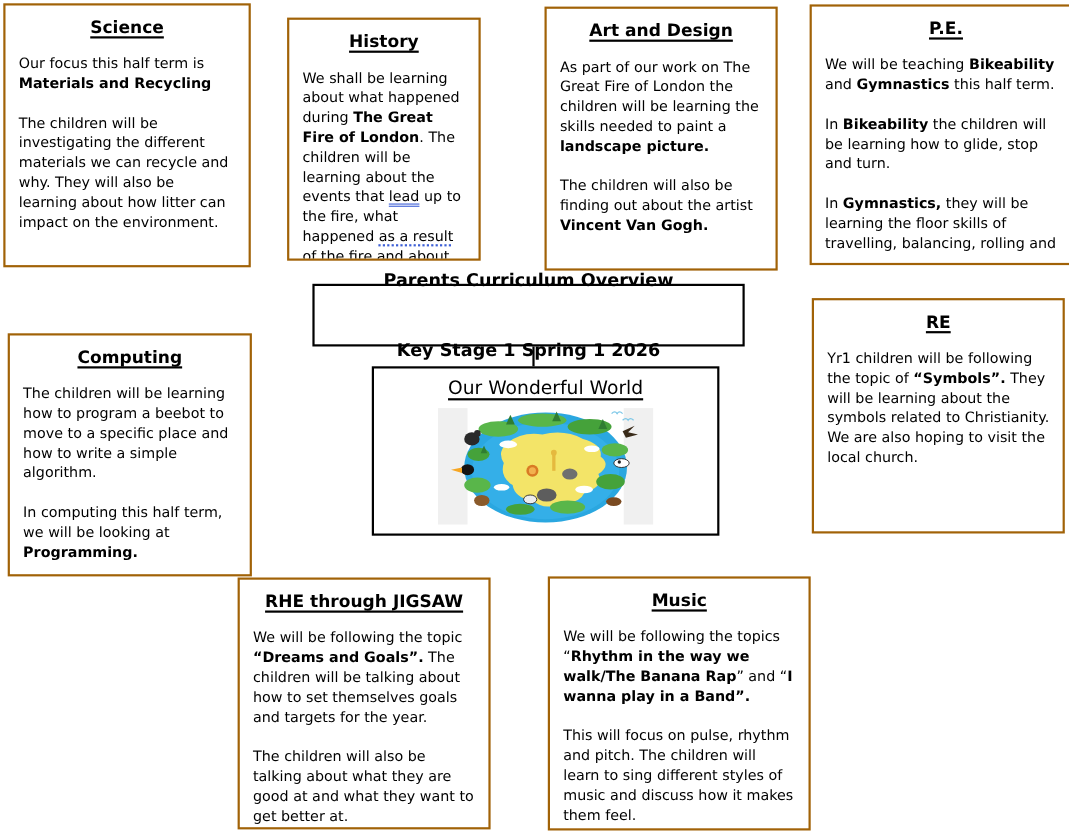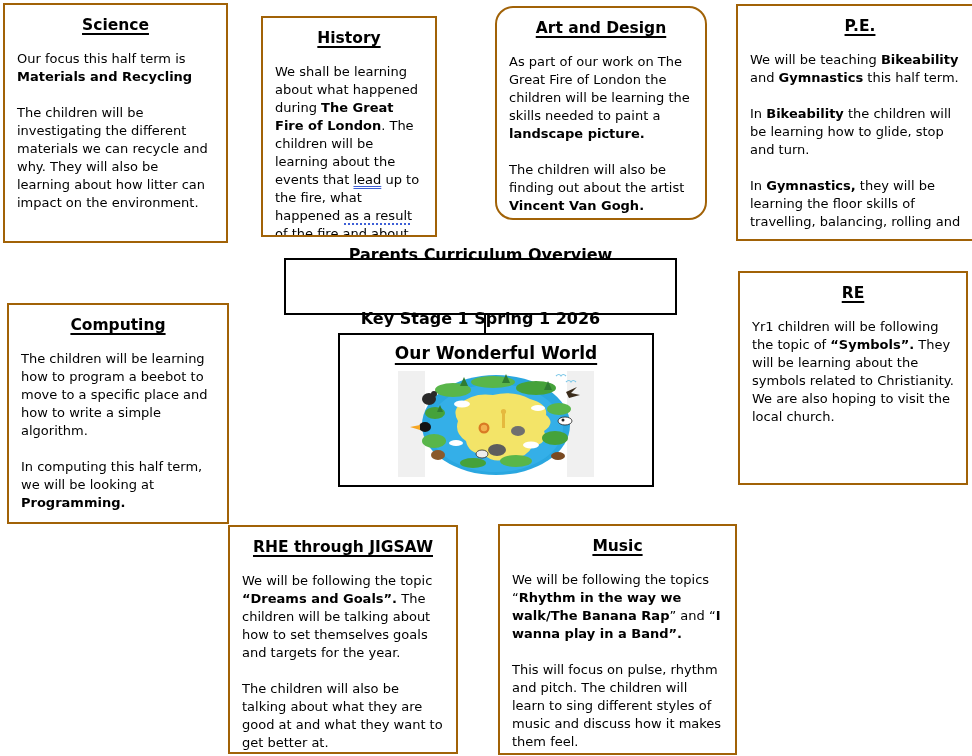--- a/index.html
+++ b/index.html
@@ -40,25 +40,25 @@
     margin-top: 16px;
   }
   .u-dotted {
     text-decoration: underline dotted #3d5fd6;
     text-decoration-thickness: 1.5px;
     text-underline-offset: 3px;
   }
   
   .box-science   { left: 3px;   top: 3px;   width: 225px; height: 240px; }
   .box-history   { left: 261px; top: 16px;   width: 176px; height: 221px; }
-  .box-art       { left: 495px; top: 6px;   width: 212px; height: 214px; border-radius: 18px; }
+  .box-art       { left: 495px; top: 6px;   width: 212px; height: 240px; }
   .box-pe        { left: 736px; top: 4px;   width: 248px; height: 237px; }
   .box-computing { left: 7px;   top: 267px; width: 222px; height: 221px; margin-top: 36px; }
   .box-re        { left: 738px; top: 271px; width: 230px; height: 214px; }
-  .box-rhe       { left: 228px; top: 525px; width: 230px; height: 229px; }
+  .box-rhe       { left: 216px; top: 525px; width: 230px; height: 229px; }
   .box-music     { left: 498px; top: 524px; width: 239px; height: 231px; }
 
   .overview-box {
     position: absolute;
     left: 284px; top: 258px; width: 393px; height: 57px;
     border: 2px solid #000;
     box-sizing: border-box;
     display: flex; flex-direction: column; justify-content: center;
     text-align: center;
     font-weight: bold;
@@ -75,21 +75,21 @@
   .ww-box {
     position: absolute;
     left: 338px; top: 333px; width: 316px; height: 154px;
     border: 2px solid #000;
     box-sizing: border-box;
     background: #fff;
     text-align: center;
     overflow: hidden;
   }
   .ww-title {
-    font-weight: bold;
+    font-weight: normal;
     font-size: 17px;
     text-decoration: underline;
     text-decoration-thickness: 2px;
     text-underline-offset: 4px;
     margin-top: 8px;
   }
   .ww-image {
     margin-top: 8px;
     display: flex;
     justify-content: center;

